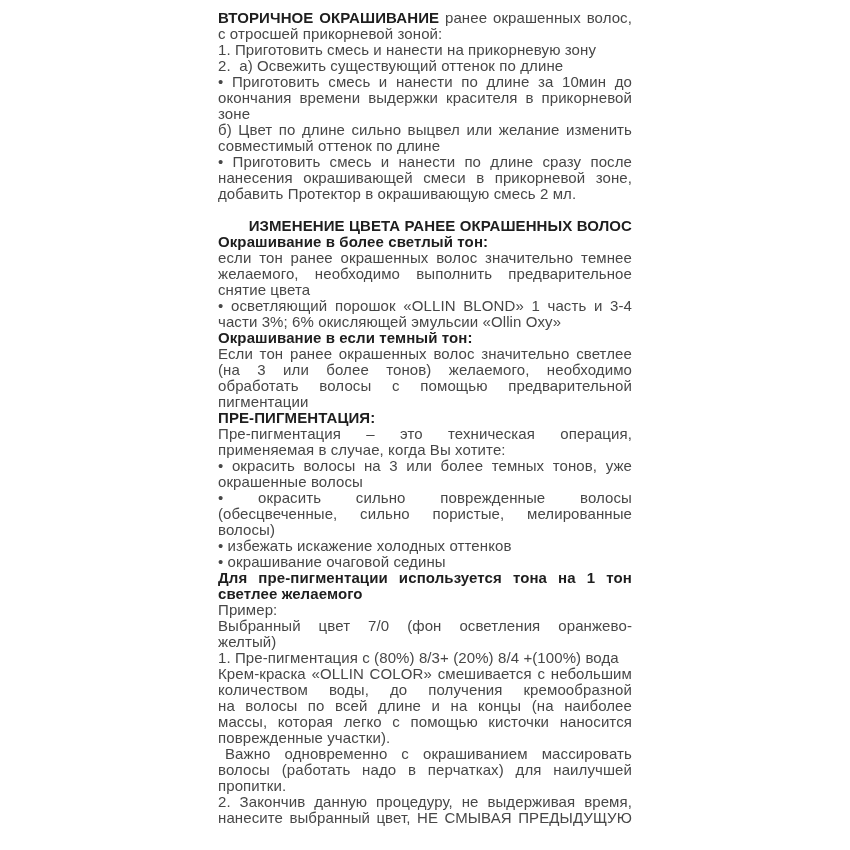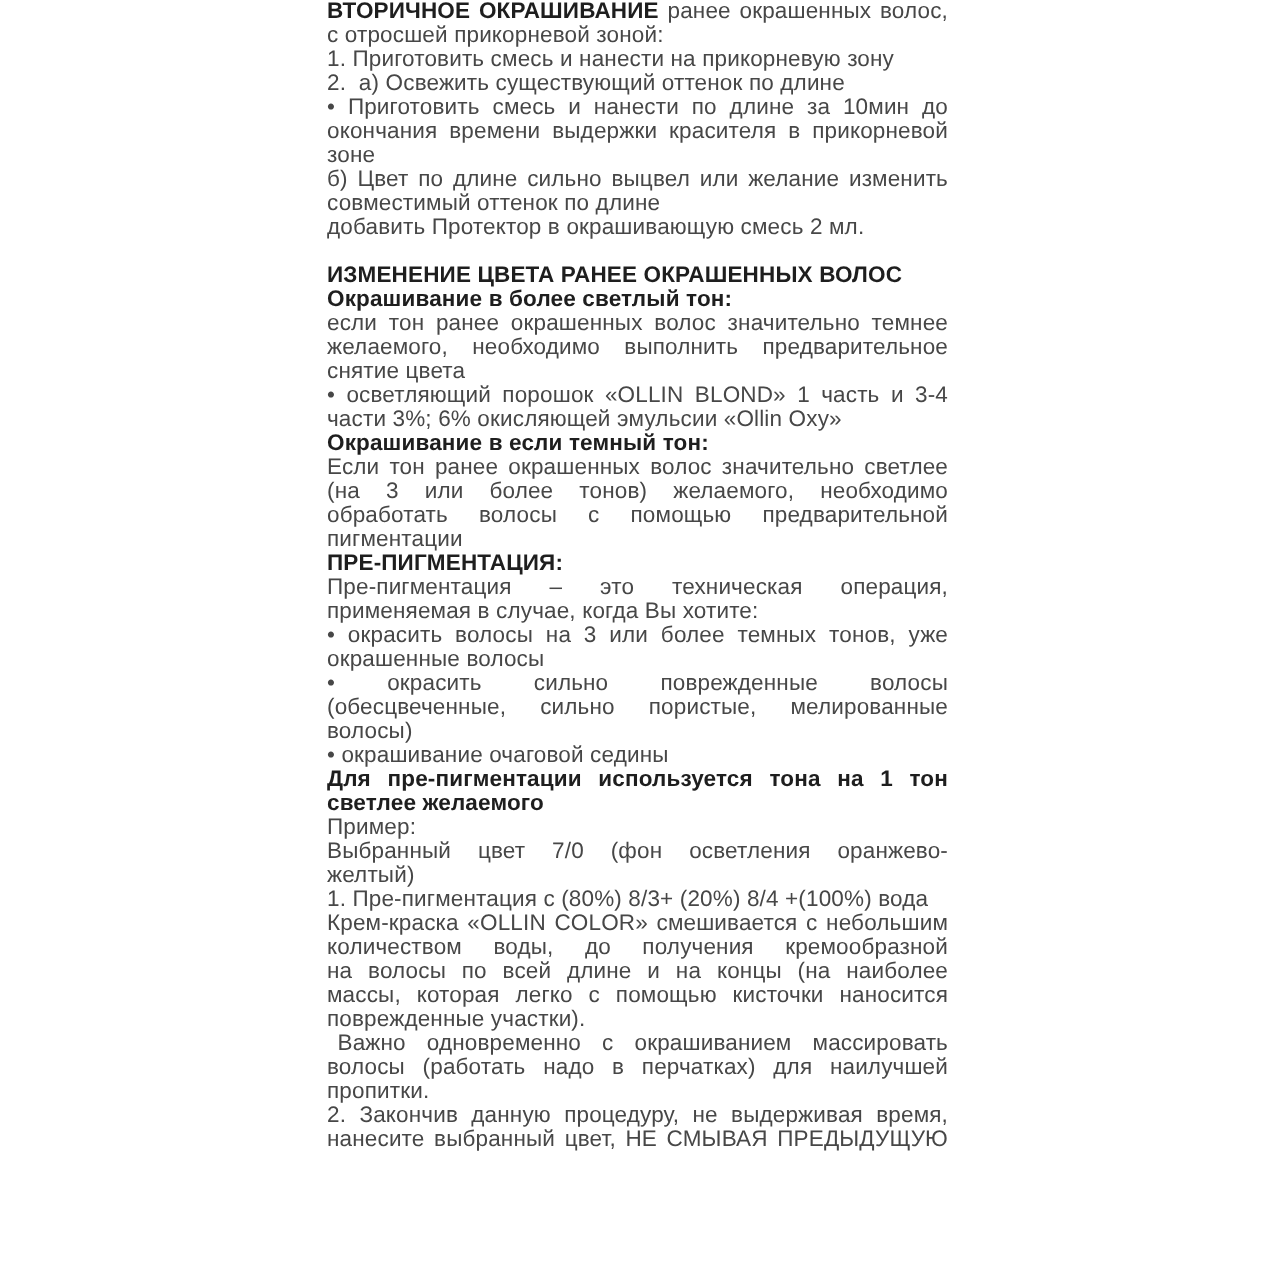--- a/index.html
+++ b/index.html
@@ -10,32 +10,33 @@
   }
   .canvas {
     position: relative;
     width: 850px; height: 850px;
     background: var(--page-bg, #ffffff);
     overflow: hidden;
   }
   .doc {
     width: 414px;
     margin: 0 auto;
+    padding-top: 10px;
     font-size: 15px;
     line-height: 16px;
     color: var(--body-color, #474747);
     letter-spacing: 0.1px;
   }
   .line { min-height: 16px; }
   .j {
     text-align: justify;
     text-align-last: justify;
     -moz-text-align-last: justify;
   }
-  .c { text-align: left; }
+  .c { text-align: right; }
   .ind { text-indent: 7px; }
   .gap { height: 13px; }
   .b {
     font-weight: bold;
     color: var(--heading-color, #1e1e1e);
   }
 </style>
 </head>
 <body>
 
@@ -44,20 +45,22 @@
     <div>
         <div class="line j"><span class="b">ВТОРИЧНОЕ ОКРАШИВАНИЕ</span><span> ранее окрашенных волос,</span></div>
         <div class="line"><span>с отросшей прикорневой зоной:</span></div>
         <div class="line"><span>1. Приготовить смесь и нанести на прикорневую зону</span></div>
         <div class="line"><span>2.&nbsp; а) Освежить существующий оттенок по длине</span></div>
         <div class="line j"><span>• Приготовить смесь и нанести по длине за 10мин до</span></div>
         <div class="line j"><span>окончания времени выдержки красителя в прикорневой</span></div>
         <div class="line"><span>зоне</span></div>
         <div class="line j"><span>б) Цвет по длине сильно выцвел или желание изменить</span></div>
         <div class="line"><span>совместимый оттенок по длине</span></div>
+        <div class="line j"><span>• Приготовить смесь и нанести по длине сразу после</span></div>
+        <div class="line j"><span>нанесения окрашивающей смеси в прикорневой зоне,</span></div>
         <div class="line"><span>добавить Протектор в окрашивающую смесь 2 мл.</span></div>
         <div class="line gap"></div>
         <div class="line c"><span class="b">ИЗМЕНЕНИЕ ЦВЕТА РАНЕЕ ОКРАШЕННЫХ ВОЛОС</span></div>
         <div class="line"><span class="b">Окрашивание в более светлый тон:</span></div>
         <div class="line j"><span>если тон ранее окрашенных волос значительно темнее</span></div>
         <div class="line j"><span>желаемого, необходимо выполнить предварительное</span></div>
         <div class="line"><span>снятие цвета</span></div>
         <div class="line j"><span>• осветляющий порошок «OLLIN BLOND» 1 часть и 3-4</span></div>
         <div class="line"><span>части 3%; 6% окисляющей эмульсии «Ollin Oxy»</span></div>
         <div class="line"><span class="b">Окрашивание в если темный тон:</span></div>
@@ -66,20 +69,21 @@
         <div class="line j"><span>обработать волосы с помощью предварительной</span></div>
         <div class="line"><span>пигментации</span></div>
         <div class="line"><span class="b">ПРЕ-ПИГМЕНТАЦИЯ:</span></div>
         <div class="line j"><span>Пре-пигментация – это техническая операция,</span></div>
         <div class="line"><span>применяемая в случае, когда Вы хотите:</span></div>
         <div class="line j"><span>• окрасить волосы на 3 или более темных тонов, уже</span></div>
         <div class="line"><span>окрашенные волосы</span></div>
         <div class="line j"><span>• окрасить сильно поврежденные волосы</span></div>
         <div class="line j"><span>(обесцвеченные, сильно пористые, мелированные</span></div>
         <div class="line"><span>волосы)</span></div>
+        <div class="line"><span>• избежать искажение холодных оттенков</span></div>
         <div class="line"><span>• окрашивание очаговой седины</span></div>
         <div class="line j"><span class="b">Для пре-пигментации используется тона на 1 тон</span></div>
         <div class="line"><span class="b">светлее желаемого</span></div>
         <div class="line"><span>Пример:</span></div>
         <div class="line j"><span>Выбранный цвет 7/0 (фон осветления оранжево-</span></div>
         <div class="line"><span>желтый)</span></div>
         <div class="line"><span>1. Пре-пигментация с (80%) 8/3+ (20%) 8/4 +(100%) вода</span></div>
         <div class="line j"><span>Крем-краска «OLLIN COLOR» смешивается с небольшим</span></div>
         <div class="line j"><span>количеством воды, до получения кремообразной</span></div>
         <div class="line j"><span>на волосы по всей длине и на концы (на наиболее</span></div>

